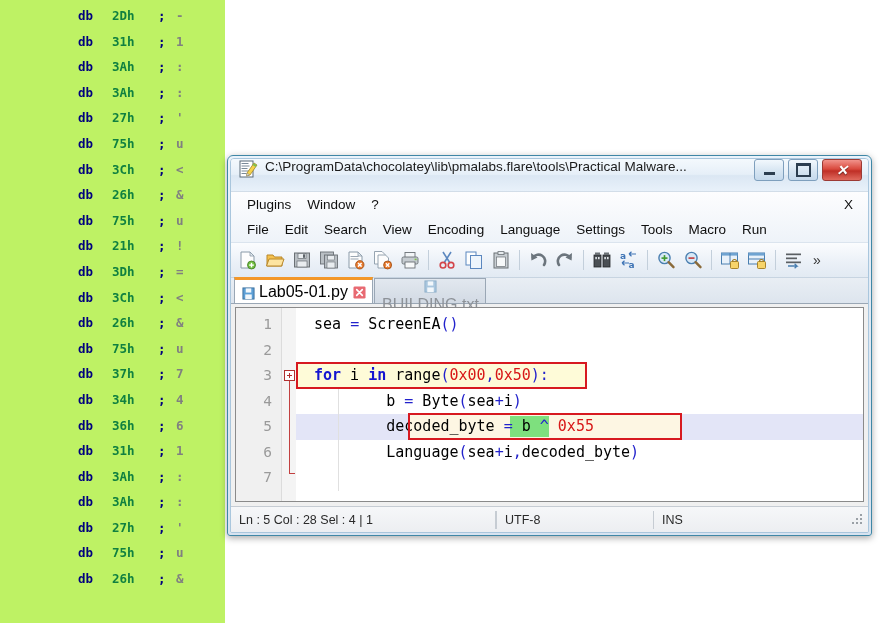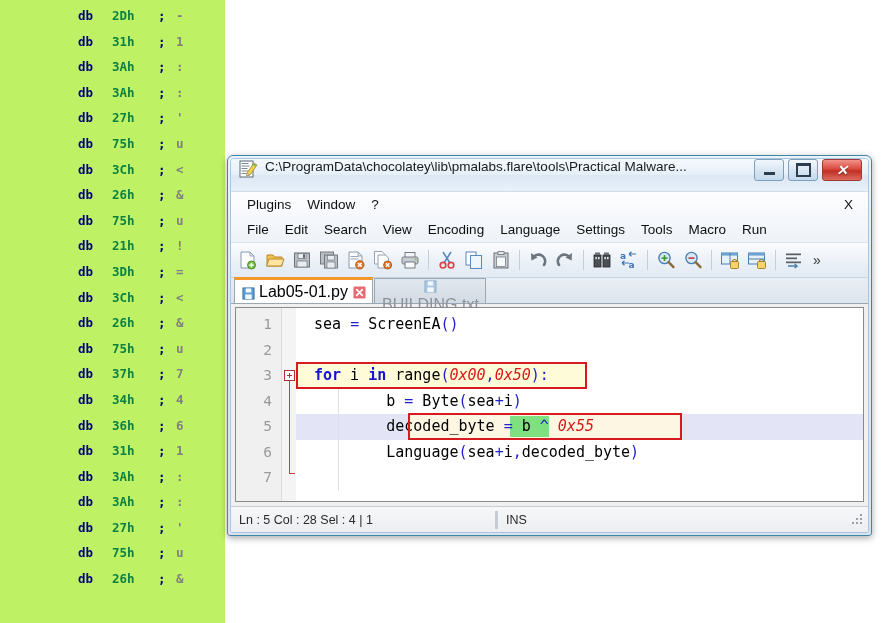--- a/index.html
+++ b/index.html
@@ -158,21 +158,21 @@
   .lnum{
     position:absolute;left:0;width:36px;text-align:right;
     color:#9a9a9a;font-size:14.5px;
   }
   .ctext{position:absolute;left:78px;right:0;color:#000;}
   .cur-line-bg{
     position:absolute;left:60px;right:0;height:25.5px;background:#e3e5f7;
   }
   .kw{color:#1515d0;font-weight:bold;}
   .op{color:#2222cc;}
-  .num{color:#d81818;font-style:italic;}
+  .num{color:#d81818;}
 
   
   .foldbox{
     position:absolute;width:11px;height:11px;
     border:1px solid #b03030;background:#fff;
     box-sizing:border-box;
   }
   .foldbox:before,.foldbox:after{
     content:"";position:absolute;background:#b03030;
   }
@@ -494,20 +494,21 @@
           <div class="foldline-end" style="left: 53px; top: 164.8px; width: 6px;"></div>
           <div class="anno-box" style="left: 60px; top: 54px; width: 291px; height: 27px;"></div>
           <div class="anno-box" style="left: 172px; top: 105px; width: 274px; height: 27px;"></div>
         </div>
     </div>
 
     <div class="statusbar">
       <span class="sb-cell" style="width:248px">Ln : 5   Col : 28   Sel : 4 | 1</span>
       <span class="sb-sep"></span>
       <span class="sb-sep"></span>
+      <span class="sb-cell" style="width:140px">UTF-8</span>
       <span class="sb-sep"></span>
       <span class="sb-cell" style="flex:1">INS</span>
       <span class="sb-grip">
         <i style="left:9px;top:9px"></i>
           <i style="left:5px;top:9px"></i>
           <i style="left:9px;top:5px"></i>
         <i style="left:1px;top:9px"></i>
           <i style="left:5px;top:5px"></i>
           <i style="left:9px;top:1px"></i>
       </span>

